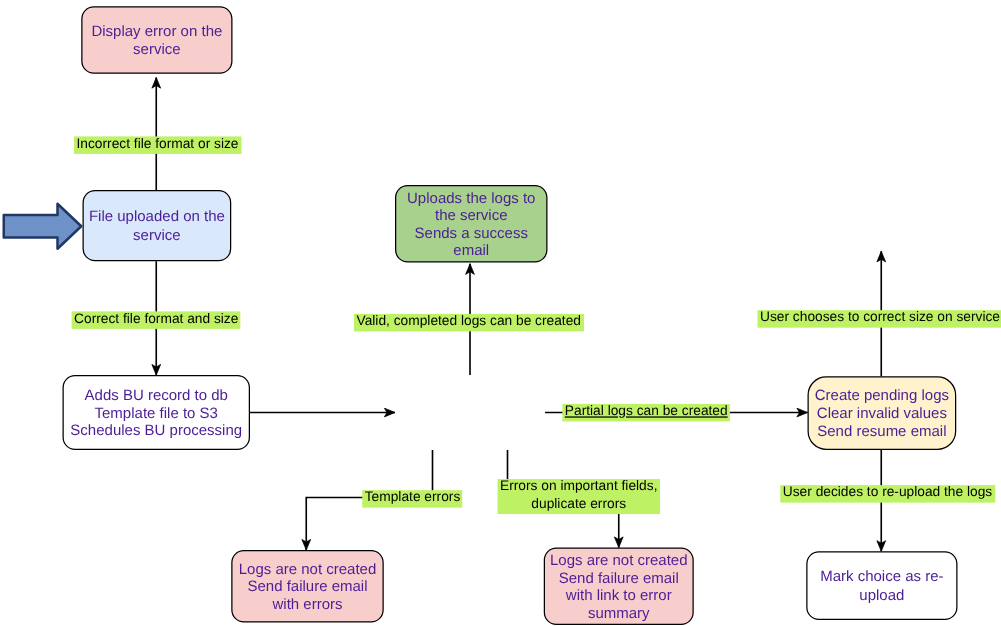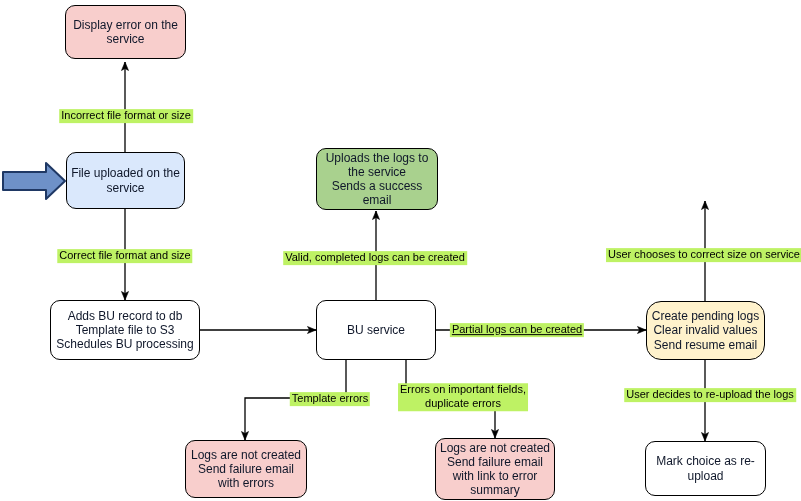--- a/index.html
+++ b/index.html
@@ -22,21 +22,21 @@
     box-sizing: border-box;
     border: 1.4px solid var(--stroke, #000);
     border-radius: 10px;
     background: var(--node-fill, #fff);
     display: flex;
     align-items: center;
     justify-content: center;
     text-align: center;
     font-size: 12px;
     line-height: 1.17;
-    color: #0f172a;
+    color: #4c1d95;
   }
   .node span { white-space: pre; display: block; }
   .node.error   { background: var(--error-fill, #f8cecc); }
   .node.input   { background: var(--input-fill, #dae8fc); }
   .node.success { background: var(--success-fill, #a9d18e); align-items: center; }
   .node.pending { background: var(--pending-fill, #fff2cc); border-radius: 15px; }
   .elabel {
     position: absolute;
     transform: translate(-50%, -50%);
     background: #bef264;
@@ -80,23 +80,20 @@
     <span>File uploaded on the
 service</span>
   </div>
 
   <div class="node" style="left:50px; top:300px; width:150px; height:60px;">
     <span>Adds BU record to db
 Template file to S3
 Schedules BU processing</span>
   </div>
 
-  <div class="node" style="left:316px; top:300px; width:120px; height:60px;">
-    <span>BU service</span>
-  </div>
 
   <div class="node success" style="left:316px; top:148px; width:122px; height:62px;">
     <span>Uploads the logs to
 the service
 Sends a success
 email</span>
   </div>
 
   <div class="node error" style="left:185px; top:440px; width:122px; height:58px;">
     <span>Logs are not created

